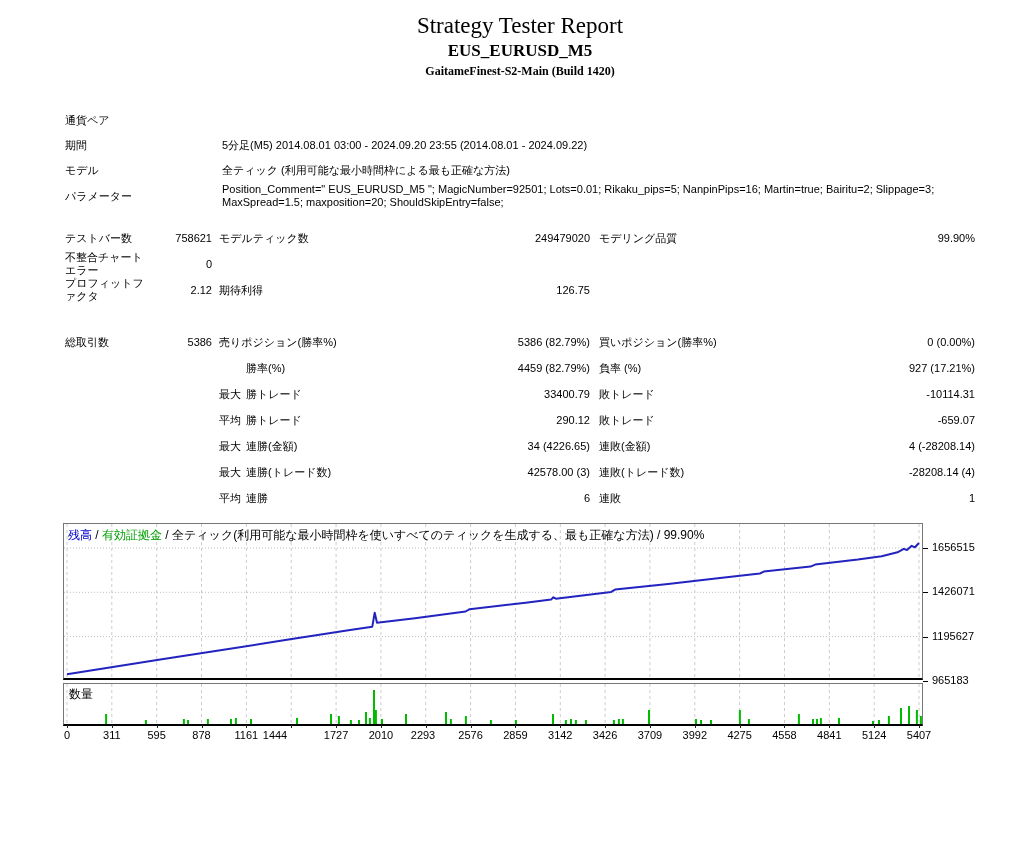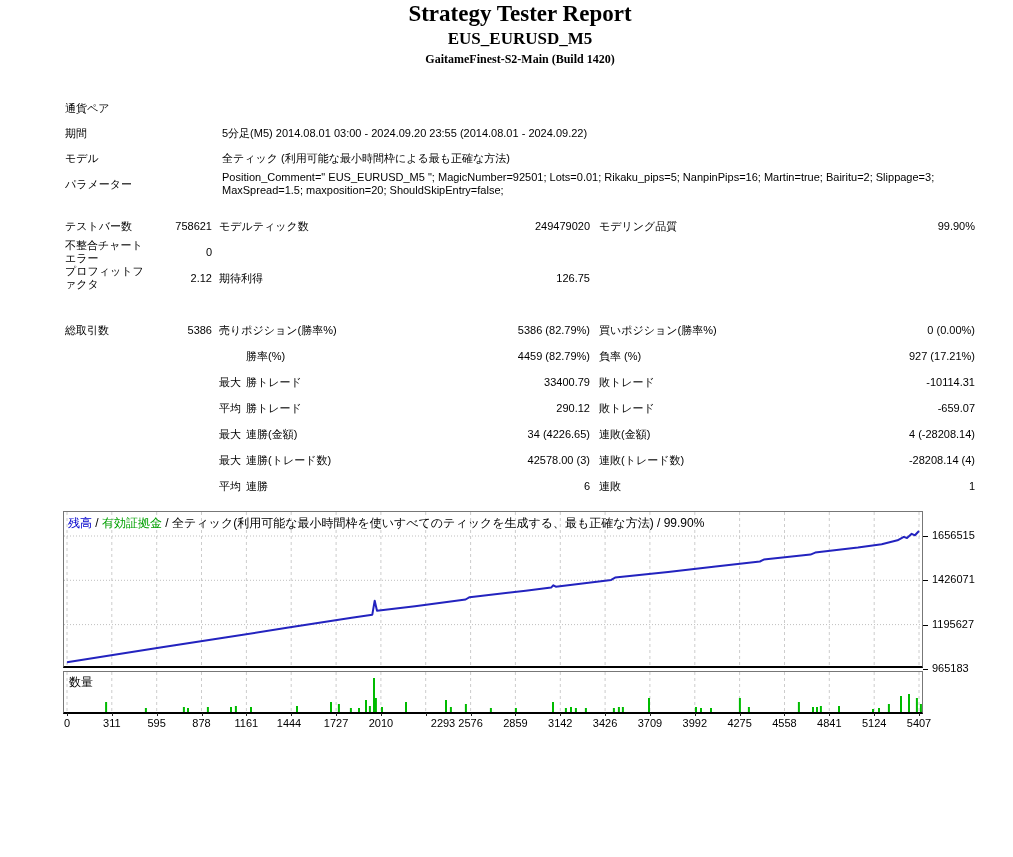--- a/index.html
+++ b/index.html
@@ -1,20 +1,20 @@
 <!DOCTYPE html>
 <html><head>
 <meta charset="utf-8">
 <style>
   html,body{margin:0;padding:0;background:#fff;color:#000;}
   body{width:1013px;height:857px;overflow:hidden;
        font-family:"Liberation Sans","DejaVu Sans",sans-serif;font-size:11px;}
   .titles{width:920px;margin:0 0 0 60px;text-align:center;
           font-family:"Liberation Serif","DejaVu Serif",serif;}
-  .t1{font-size:23px;font-weight:bold;margin:1px 0 0;line-height:26px;}
+  .t1{font-size:23px;font-weight:normal;margin:13px 0 0;line-height:26px;}
   .t2{font-size:17px;font-weight:bold;margin:2px 0 0;line-height:20px;}
   .t3{font-size:12px;font-weight:bold;margin:3px 0 4px;line-height:14px;}
 
   .report{margin:30px 0 0 65px;}
   .irow{display:grid;grid-template-columns:157px 716px;min-height:25px;align-items:center;line-height:13px;}
   .srow{display:grid;grid-template-columns:90px 57px 7px 178px 193px 9px 178px 198px;
         min-height:26px;align-items:center;line-height:13px;}
   .lab{max-width:88px;}
   .v{text-align:right;}
   .pfx{display:inline-block;width:27px;}
@@ -288,27 +288,27 @@
       <span class="xlab" style="left: 4px;">0</span>
       <div class="xtick" style="left: 4px;"></div>
       <span class="xlab" style="left: 48.8421px;">311</span>
       <div class="xtick" style="left: 48.8421px;"></div>
       <span class="xlab" style="left: 93.6842px;">595</span>
       <div class="xtick" style="left: 93.6842px;"></div>
       <span class="xlab" style="left: 138.526px;">878</span>
       <div class="xtick" style="left: 138.526px;"></div>
       <span class="xlab" style="left: 183.368px;">1161</span>
       <div class="xtick" style="left: 183.368px;"></div>
-      <span class="xlab" style="left: 226px;">1444</span>
+      <span class="xlab" style="left: 212px;">1444</span>
       <div class="xtick" style="left: 228.211px;"></div>
       <span class="xlab" style="left: 273.053px;">1727</span>
       <div class="xtick" style="left: 273.053px;"></div>
       <span class="xlab" style="left: 317.895px;">2010</span>
       <div class="xtick" style="left: 317.895px;"></div>
-      <span class="xlab" style="left: 380px;">2293</span>
+      <span class="xlab" style="left: 360px;">2293</span>
       <div class="xtick" style="left: 362.737px;"></div>
       <span class="xlab" style="left: 407.579px;">2576</span>
       <div class="xtick" style="left: 407.579px;"></div>
       <span class="xlab" style="left: 452.421px;">2859</span>
       <div class="xtick" style="left: 452.421px;"></div>
       <span class="xlab" style="left: 497.263px;">3142</span>
       <div class="xtick" style="left: 497.263px;"></div>
       <span class="xlab" style="left: 542.105px;">3426</span>
       <div class="xtick" style="left: 542.105px;"></div>
       <span class="xlab" style="left: 586.947px;">3709</span>

